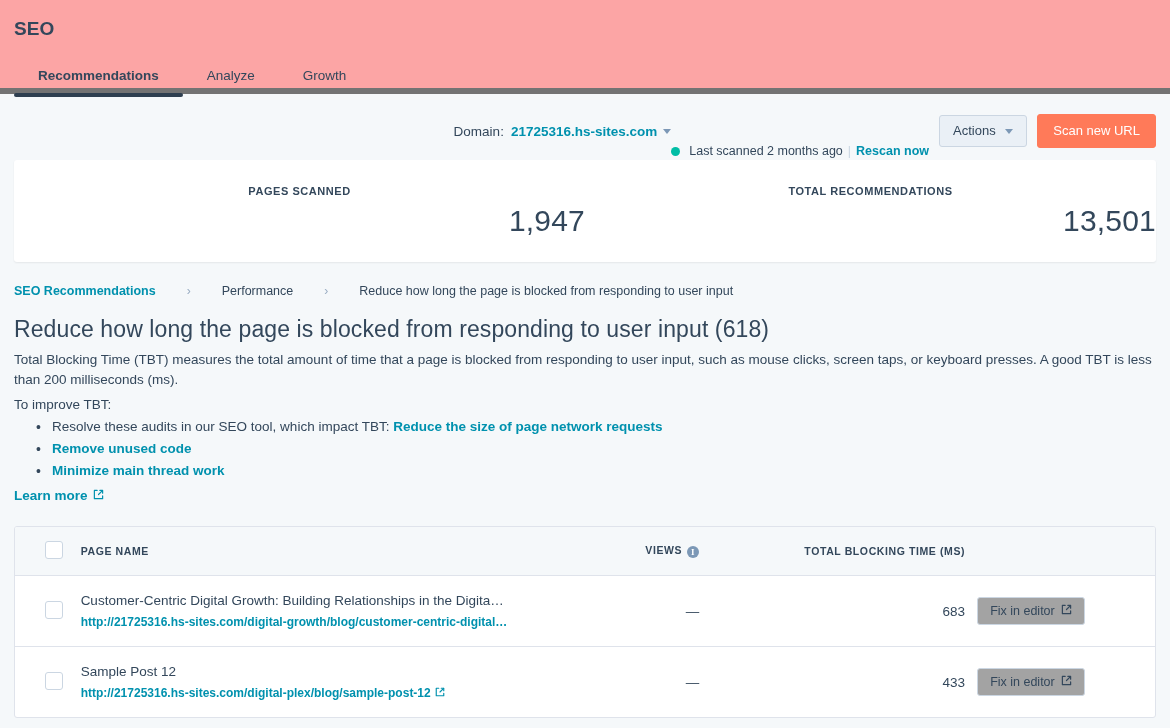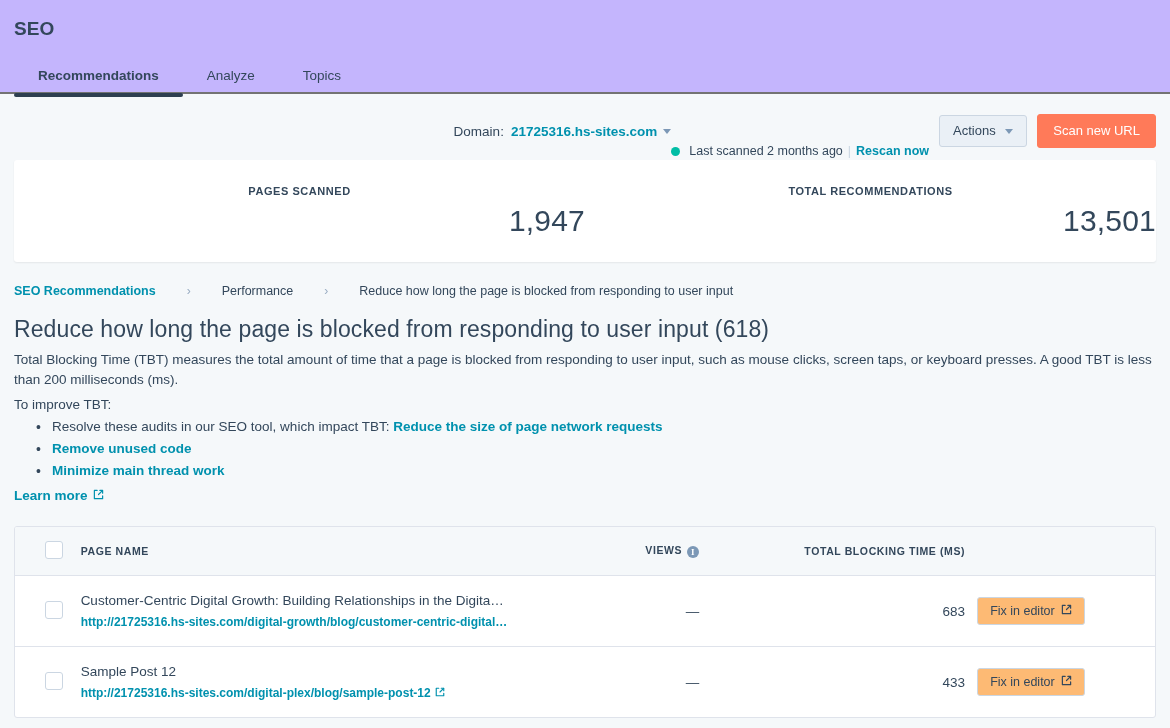--- a/index.html
+++ b/index.html
@@ -8,23 +8,23 @@
     height: 728px;
     overflow: hidden;
     background: #f5f8fa;
     font-family: "Liberation Sans", sans-serif;
     color: #33475b;
     -webkit-font-smoothing: antialiased;
   }
 
   
   .top-header {
-    background: #c4b5fd;
+    background: #fca5a5;
     padding: 0 0 0 0;
-    border-bottom: 2px solid #737373;
+    border-bottom: 6px solid #737373;
     height: 94px;
     position: relative;
   }
   .app-title {
     font-size: 19px;
     font-weight: 700;
     color: #33475b;
     padding: 18px 0 0 14px;
     letter-spacing: 0.1px;
   }
@@ -286,21 +286,21 @@
     font-size: 9px;
     font-weight: 700;
     line-height: 12px;
     text-align: center;
     margin-left: 5px;
     vertical-align: -1px;
     cursor: pointer;
     font-family: "Liberation Serif", serif;
   }
   .fix-btn {
-    background: #fdba74;
+    background: #a3a3a3;
     border: 1px solid #cbd6e2;
     color: #33475b;
     font-size: 12.5px;
     border-radius: 3px;
     padding: 6px 12px;
     display: inline-flex;
     align-items: center;
     gap: 6px;
     cursor: pointer;
     font-family: "Liberation Sans", sans-serif;
@@ -312,21 +312,21 @@
 <div class="top-header">
   <div class="app-title">SEO</div>
   <div class="tabs">
     <div class="tab active">
       <span>Recommendations</span>
     </div>
     <div class="tab">
       <span>Analyze</span>
     </div>
     <div class="tab">
-      <span>Topics</span>
+      <span>Growth</span>
     </div>
   </div>
 </div>
 
 <div class="domain-bar">
   <div class="domain-left">
     <span class="domain-label">Domain:</span>
     <span class="domain-value">21725316.hs-sites.com</span>
     <span class="caret-down"></span>
   </div>

